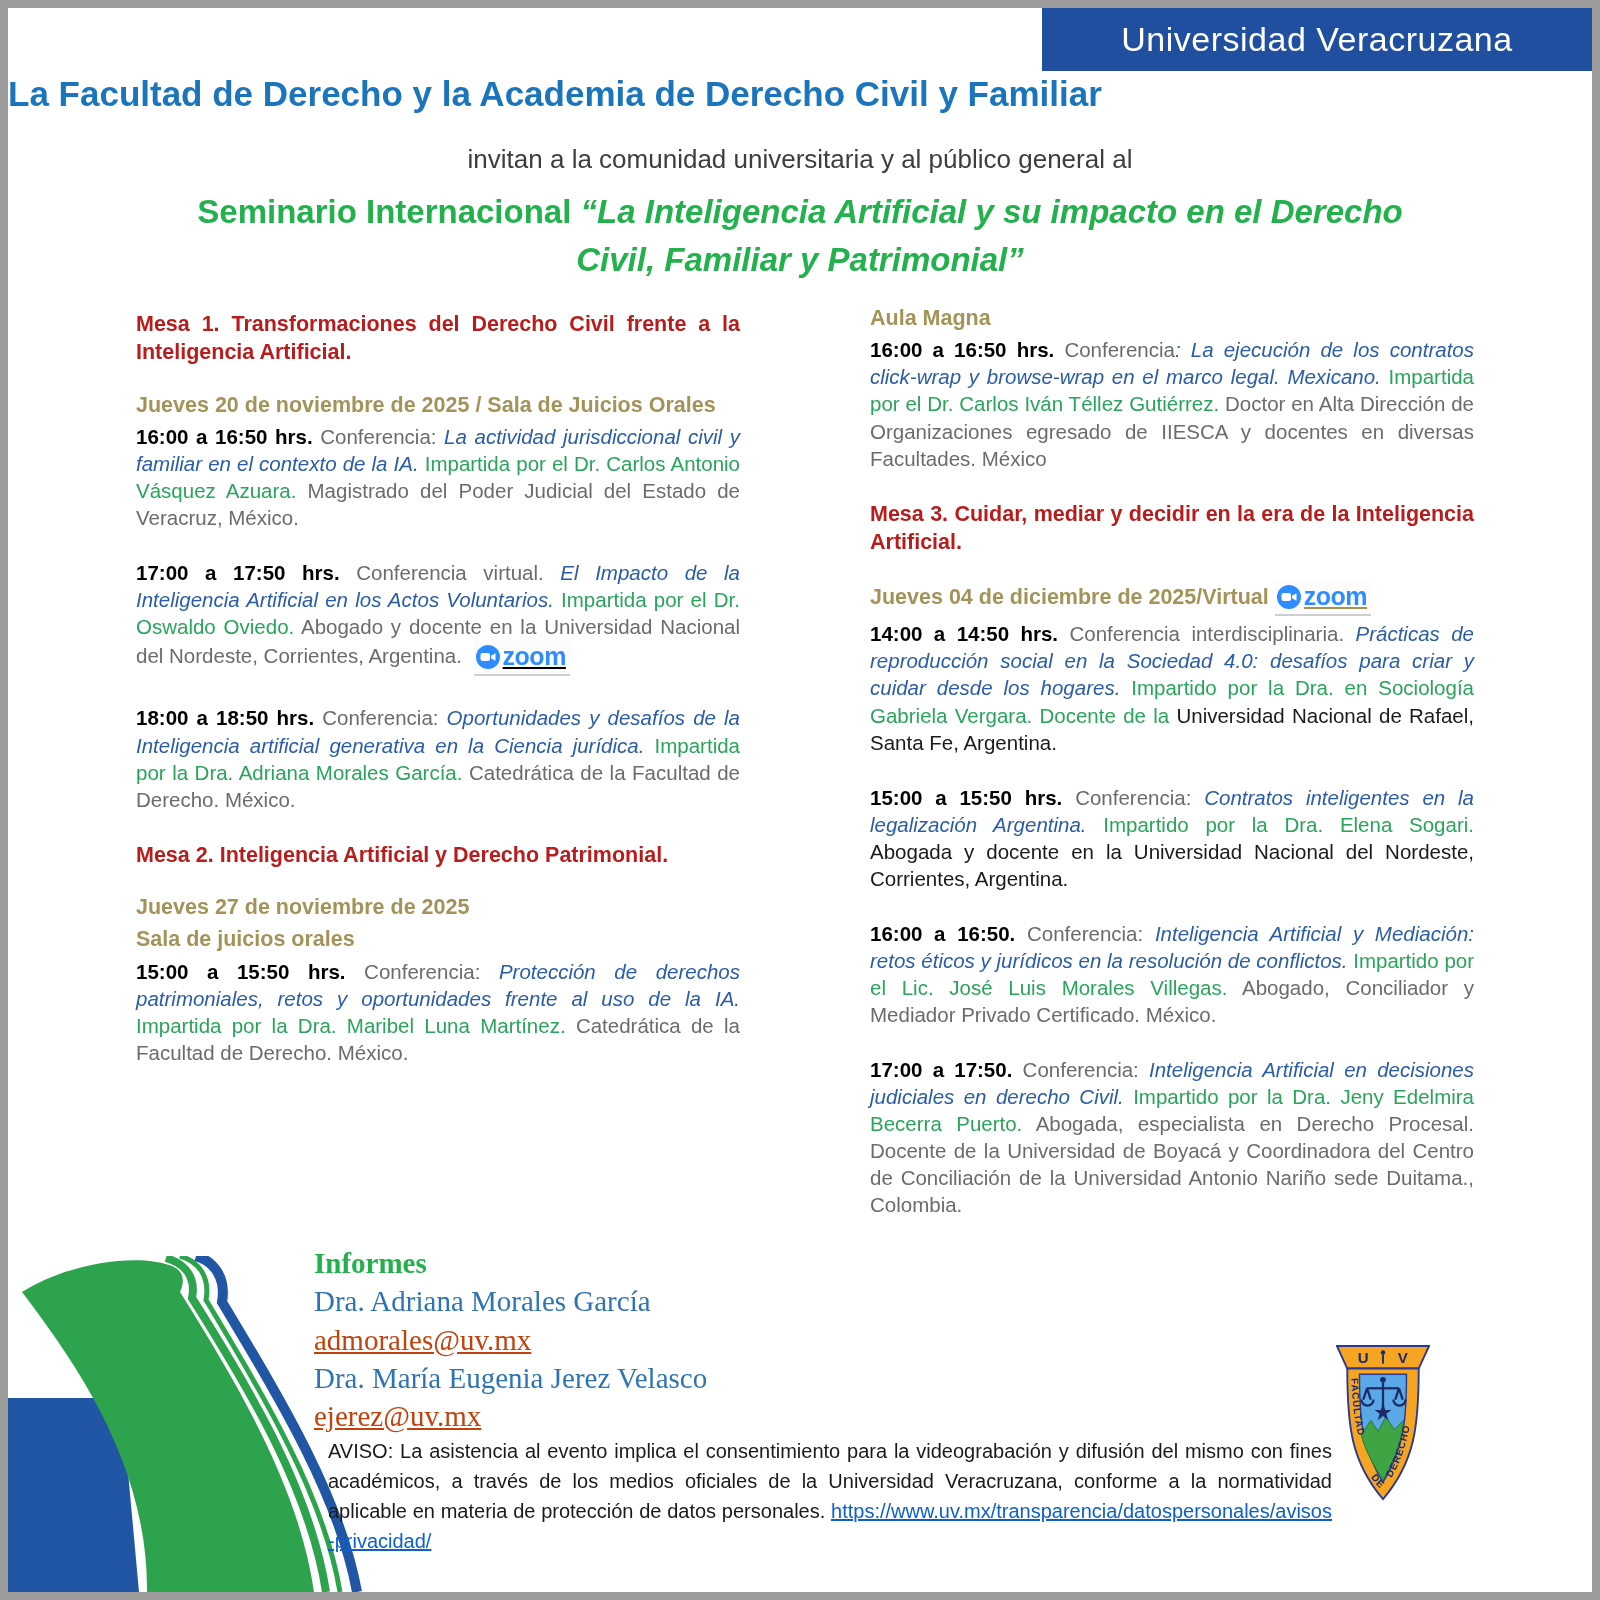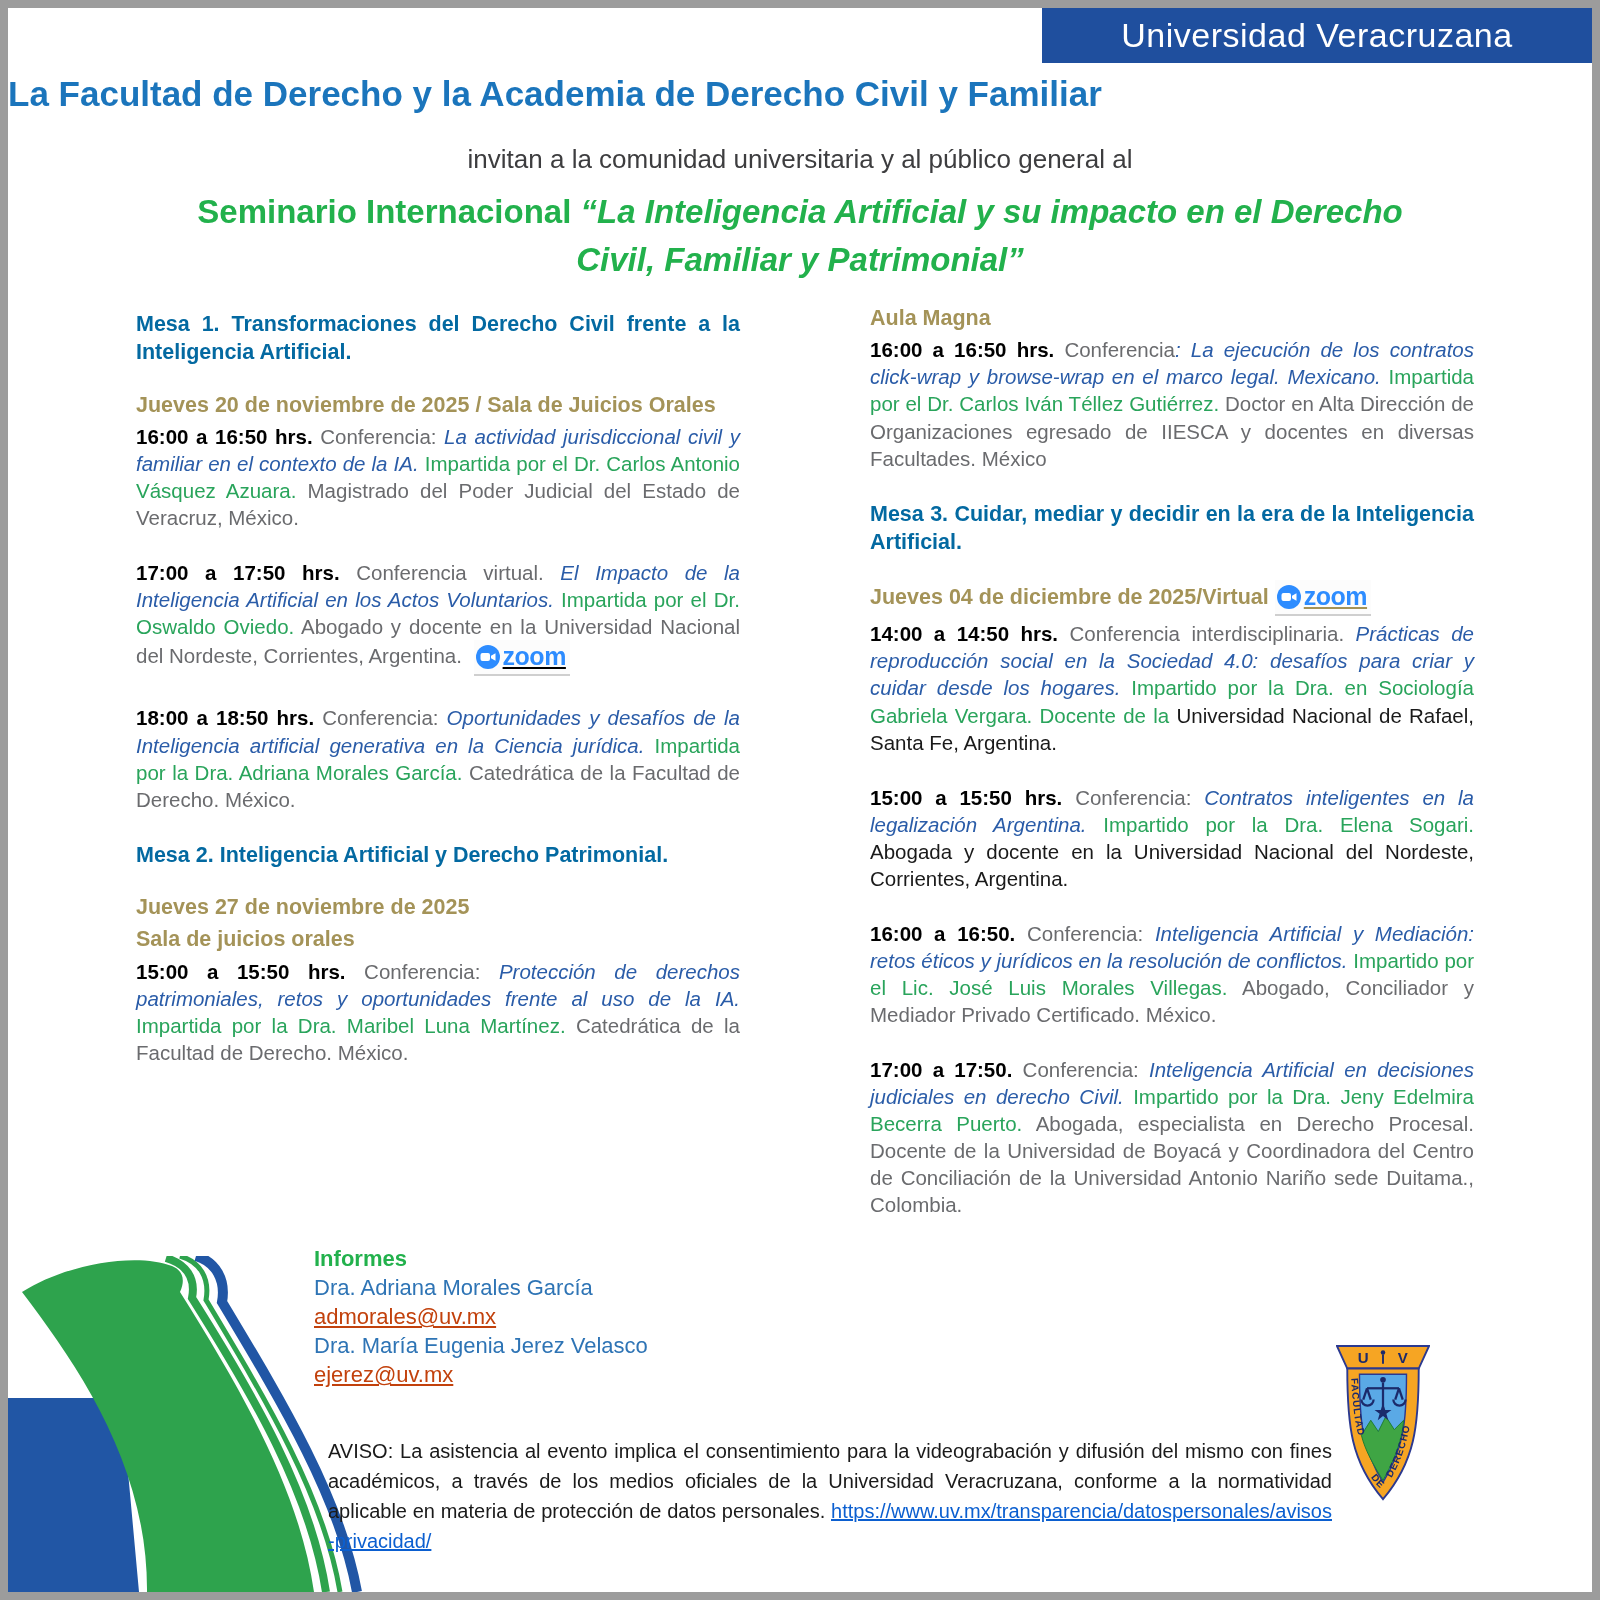--- a/index.html
+++ b/index.html
@@ -3,21 +3,21 @@
 <meta charset="utf-8">
 <style>
   html,body{margin:0;padding:0;background:#8f8f8f;}
   .page{
     position:relative; width:1600px; height:1600px; box-sizing:border-box;
     background:#fff; border:8px solid #9c9c9c; overflow:hidden;
     font-family:"Liberation Sans", sans-serif;
   }
   
   .banner{
-    position:absolute; top:0; right:0; width:550px; height:55px;
+    position:absolute; top:0; right:0; width:550px; height:63px;
     background:#1f4f9e; color:#fff; display:flex; align-items:center; justify-content:center;
     font-size:34px; font-weight:500; letter-spacing:.5px;
   }
   .title{
     position:absolute; top:66px; left:0; width:100%; 
     color:#1b75bc; font-size:35px; font-weight:600;
   }
   .subtitle{
     position:absolute; top:136px; left:0; width:100%; text-align:center;
     color:#3d3d3f; font-size:26px; font-weight:500;
@@ -27,35 +27,35 @@
     color:#22b14c; font-size:33px; font-weight:bold; line-height:1.45;
   }
   .seminar .it{font-style:italic;text-align:center;}
   
   .columns{
     position:absolute; top:296px; left:128px; width:1338px;
     display:flex; gap:130px;
   }
   .col{width:604px; font-size:20.5px; line-height:1.32;}
   .block{text-align:justify; margin:0 0 28px 0;}
-  .block-heading{color:#0369a1; font-weight:bold; font-size:21.5px; margin:6px 0 24px 0;}
+  .block-heading{color:#b91c1c; font-weight:bold; font-size:21.5px; margin:6px 0 24px 0;}
   .block-date{color:#a49358; font-weight:bold; font-size:21.5px; margin:0 0 4px 0; text-align:left;}
   .seg-time{color:#000; font-weight:bold;}
   .seg-plain{color:#6a6b6e;}
   .seg-topic{color:#2a5ca8; font-style:italic;}
   .seg-speaker{color:#29a45b;}
   .seg-dark{color:#1a1a1a;}
   
   .zoomlogo{
     display:inline-flex; align-items:center; gap:3px; vertical-align:middle;
     background:#fcfcfc; border-bottom:2px solid #cfcfcf; padding:0 4px 1px 2px; margin-left:6px;text-decoration:underline;
   }
   .zoomlogo .zw{color:#2d8cff; font-weight:bold; font-size:25px; letter-spacing:-.5px;}
   
-  .informes{position:absolute; left:306px; top:1236px; font-size:22px; line-height:1.32;}
+  .informes{position:absolute; left:306px; top:1236px; font-size:29px; line-height:1.32;font-family:Liberation Serif, serif;}
   .informes .ititle{color:#22b14c; font-weight:bold;}
   .informes .iname{color:#2e74b5;}
   .informes a{color:#c2410c; text-decoration:underline;}
   
   .aviso{
     position:absolute; left:320px; top:1428px; width:1004px;
     font-size:20px; line-height:1.5; text-align:justify; color:#1a1a1a; font-weight:500;
   }
   .aviso a{color:#0b5fd0; text-decoration:underline; word-break:break-all;}
   

